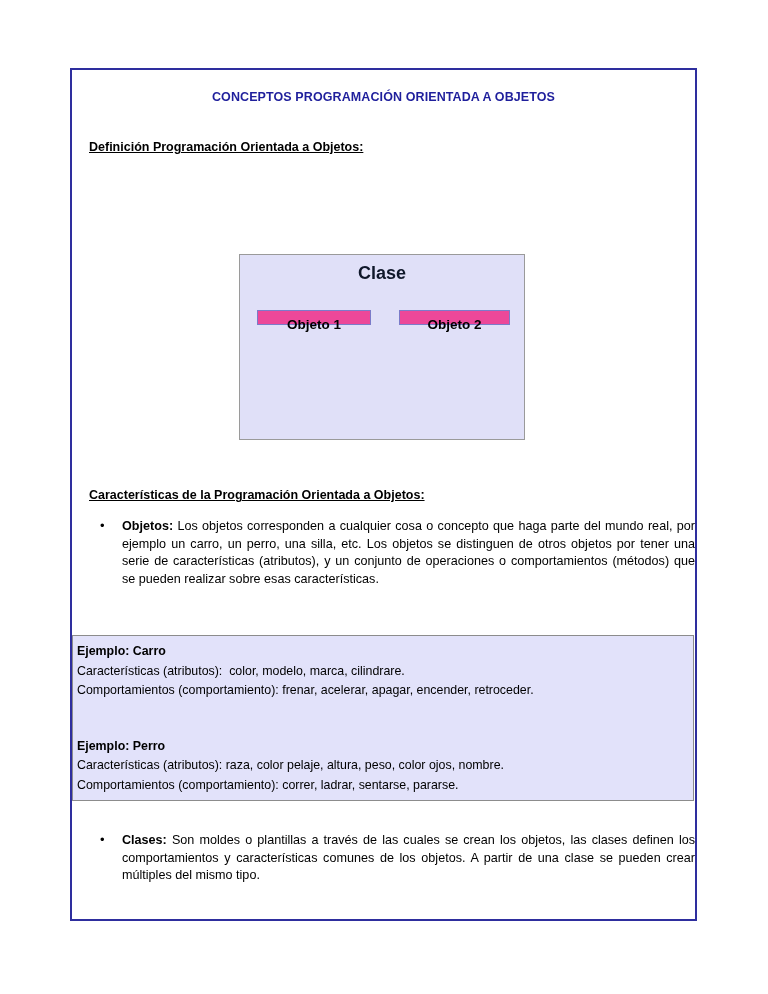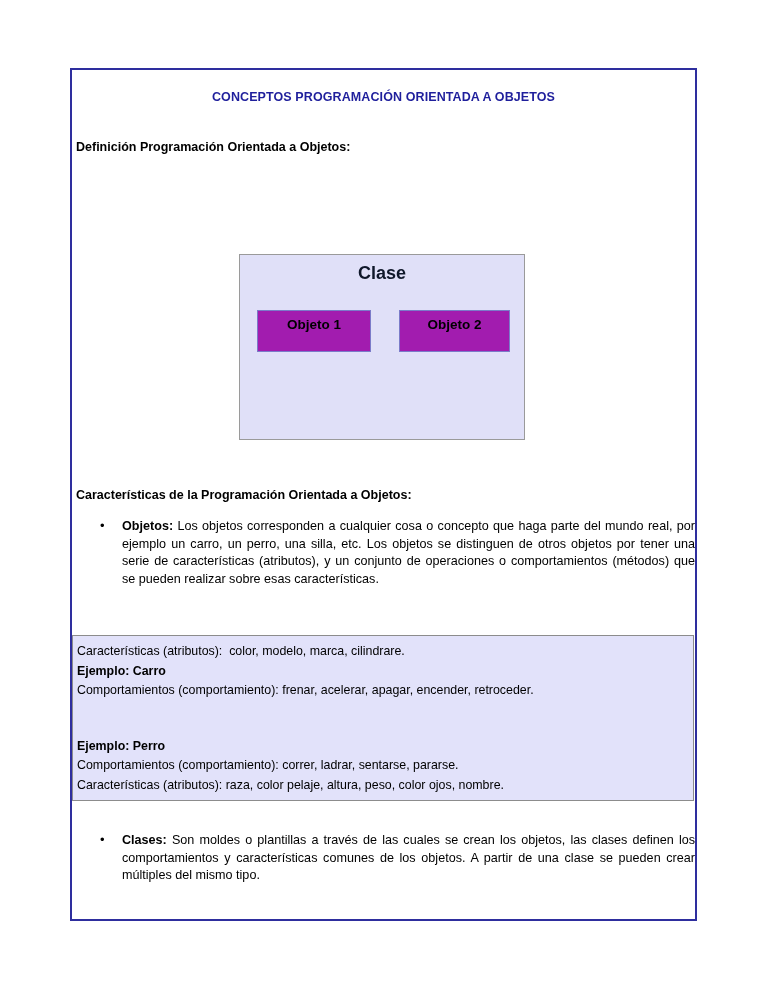--- a/index.html
+++ b/index.html
@@ -44,23 +44,24 @@
     width: 100%;
     text-align: center;
     font-size: 12.5px;
     font-weight: bold;
     color: #1f1f9c;
     letter-spacing: 0.1px;
   }
 
   .heading {
     position: absolute;
-    left: 4px;
+    left: 17px;
     font-size: 12.5px;
     font-weight: bold;
+    text-decoration: underline;
     white-space: nowrap;
   }
   .heading-definicion { top: 70px; }
   .heading-caracteristicas { top: 418px; }
 
   .para {
     position: absolute;
     left: 2px;
     width: 621px;
     font-size: 12.6px;
@@ -90,29 +91,29 @@
     left: 0;
     top: 9px;
     width: 100%;
     text-align: center;
     font-size: 18px;
     font-weight: bold;
     color: #0f172a;
   }
   .objeto-box {
     position: absolute;
-    background: #a21caf;
+    background: #ec4899;
     border: 1px solid #7b7bc9;
     box-sizing: border-box;
     text-align: center;
     font-size: 13.5px;
     font-weight: bold;
     color: #000;
     line-height: 27px;
-    height: 42px;
+    height: 15px;
   }
   .objeto-1 { left: 18px;  top: 56px;  width: 114px; }
   .objeto-2 { left: 160px; top: 56px;  width: 111px; }
   .objeto-3 { left: 93px;  top: 132px; width: 111px; }
 
   
   .bullet-item {
     position: absolute;
     left: 26px;
     width: 597px;
@@ -174,27 +175,27 @@
       <div class="objeto-box objeto-2">Objeto 2</div>
     </div>
 
     <div class="heading heading-caracteristicas">Características de la Programación Orientada a Objetos:</div>
 
     <div class="bullet-item bullet-objetos">
       <span class="term">Objetos:</span><span> Los objetos corresponden a cualquier cosa o concepto que haga parte del mundo real, por ejemplo un carro, un perro, una silla, etc. Los objetos se distinguen de otros objetos por tener una serie de características (atributos), y un conjunto de operaciones o comportamientos (métodos) que se pueden realizar sobre esas características.</span>
     </div>
 
     <div class="ejemplo-box">
+      <div class="ejemplo-line title">Ejemplo: Carro</div>
       <div class="ejemplo-line">Características (atributos):  color, modelo, marca, cilindrare.</div>
-      <div class="ejemplo-line title">Ejemplo: Carro</div>
       <div class="ejemplo-line">Comportamientos (comportamiento): frenar, acelerar, apagar, encender, retroceder.</div>
       <div class="ejemplo-gap"></div>
       <div class="ejemplo-line title">Ejemplo: Perro</div>
+      <div class="ejemplo-line">Características (atributos): raza, color pelaje, altura, peso, color ojos, nombre.</div>
       <div class="ejemplo-line">Comportamientos (comportamiento): correr, ladrar, sentarse, pararse.</div>
-      <div class="ejemplo-line">Características (atributos): raza, color pelaje, altura, peso, color ojos, nombre.</div>
     </div>
 
     <div class="bullet-item bullet-clases">
       <span class="term">Clases:</span><span> Son moldes o plantillas a través de las cuales se crean los objetos, las clases definen los comportamientos y características comunes de los objetos. A partir de una clase se pueden crear múltiples del mismo tipo.</span>
     </div>
 
   </div>
 </div>
 
 </body></html>

